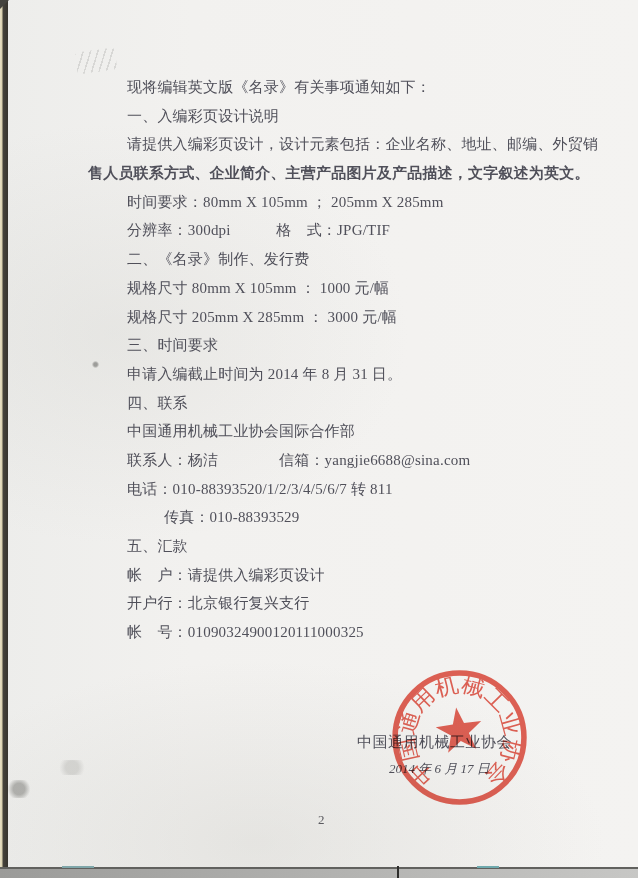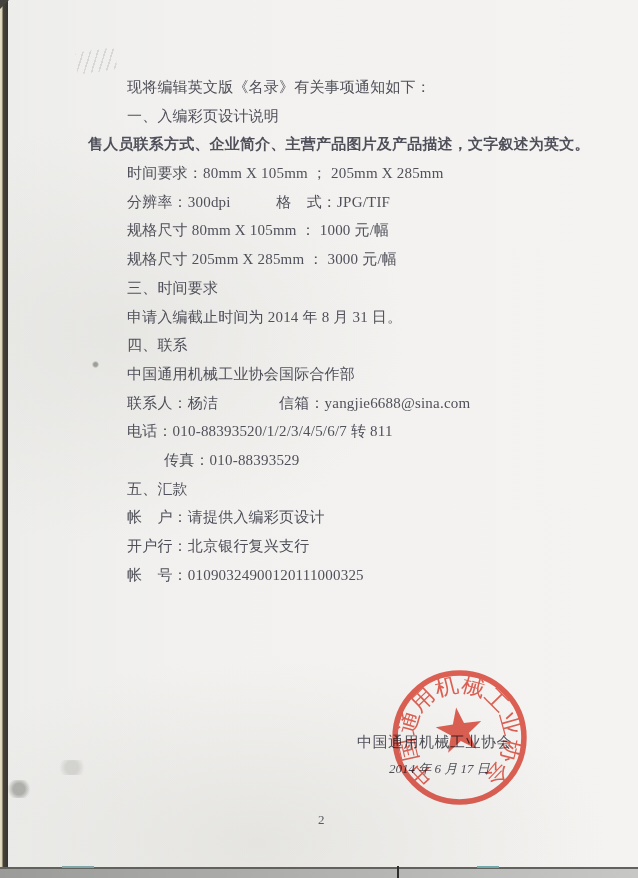--- a/index.html
+++ b/index.html
@@ -94,23 +94,25 @@
   <div class="edge-left"></div>
   <div class="corner-mark"></div>
   <div class="smudge-pencil"></div>
   <div class="speck"></div>
   <div class="blob-a"></div>
   <div class="blob-b"></div>
 
   <div class="doc-lines">
       <div class="line ind2">现将编辑英文版《名录》有关事项通知如下：</div>
       <div class="line ind2">一、入编彩页设计说明</div>
+      <div class="line ind2">请提供入编彩页设计，设计元素包括：企业名称、地址、邮编、外贸销</div>
       <div class="line ind0">售人员联系方式、企业简介、主营产品图片及产品描述，文字叙述为英文。</div>
       <div class="line ind2">时间要求：80mm X 105mm ； 205mm X 285mm</div>
       <div class="line ind2">分辨率：300dpi　　　格　式：JPG/TIF</div>
+      <div class="line ind2">二、《名录》制作、发行费</div>
       <div class="line ind2">规格尺寸 80mm X 105mm ： 1000 元/幅</div>
       <div class="line ind2">规格尺寸 205mm X 285mm ： 3000 元/幅</div>
       <div class="line ind2">三、时间要求</div>
       <div class="line ind2">申请入编截止时间为 2014 年 8 月 31 日。</div>
       <div class="line ind2">四、联系</div>
       <div class="line ind2">中国通用机械工业协会国际合作部</div>
       <div class="line ind2">联系人：杨洁　　　　信箱：yangjie6688@sina.com</div>
       <div class="line ind2">电话：010-88393520/1/2/3/4/5/6/7 转 811</div>
       <div class="line ind4">传真：010-88393529</div>
       <div class="line ind2">五、汇款</div>

